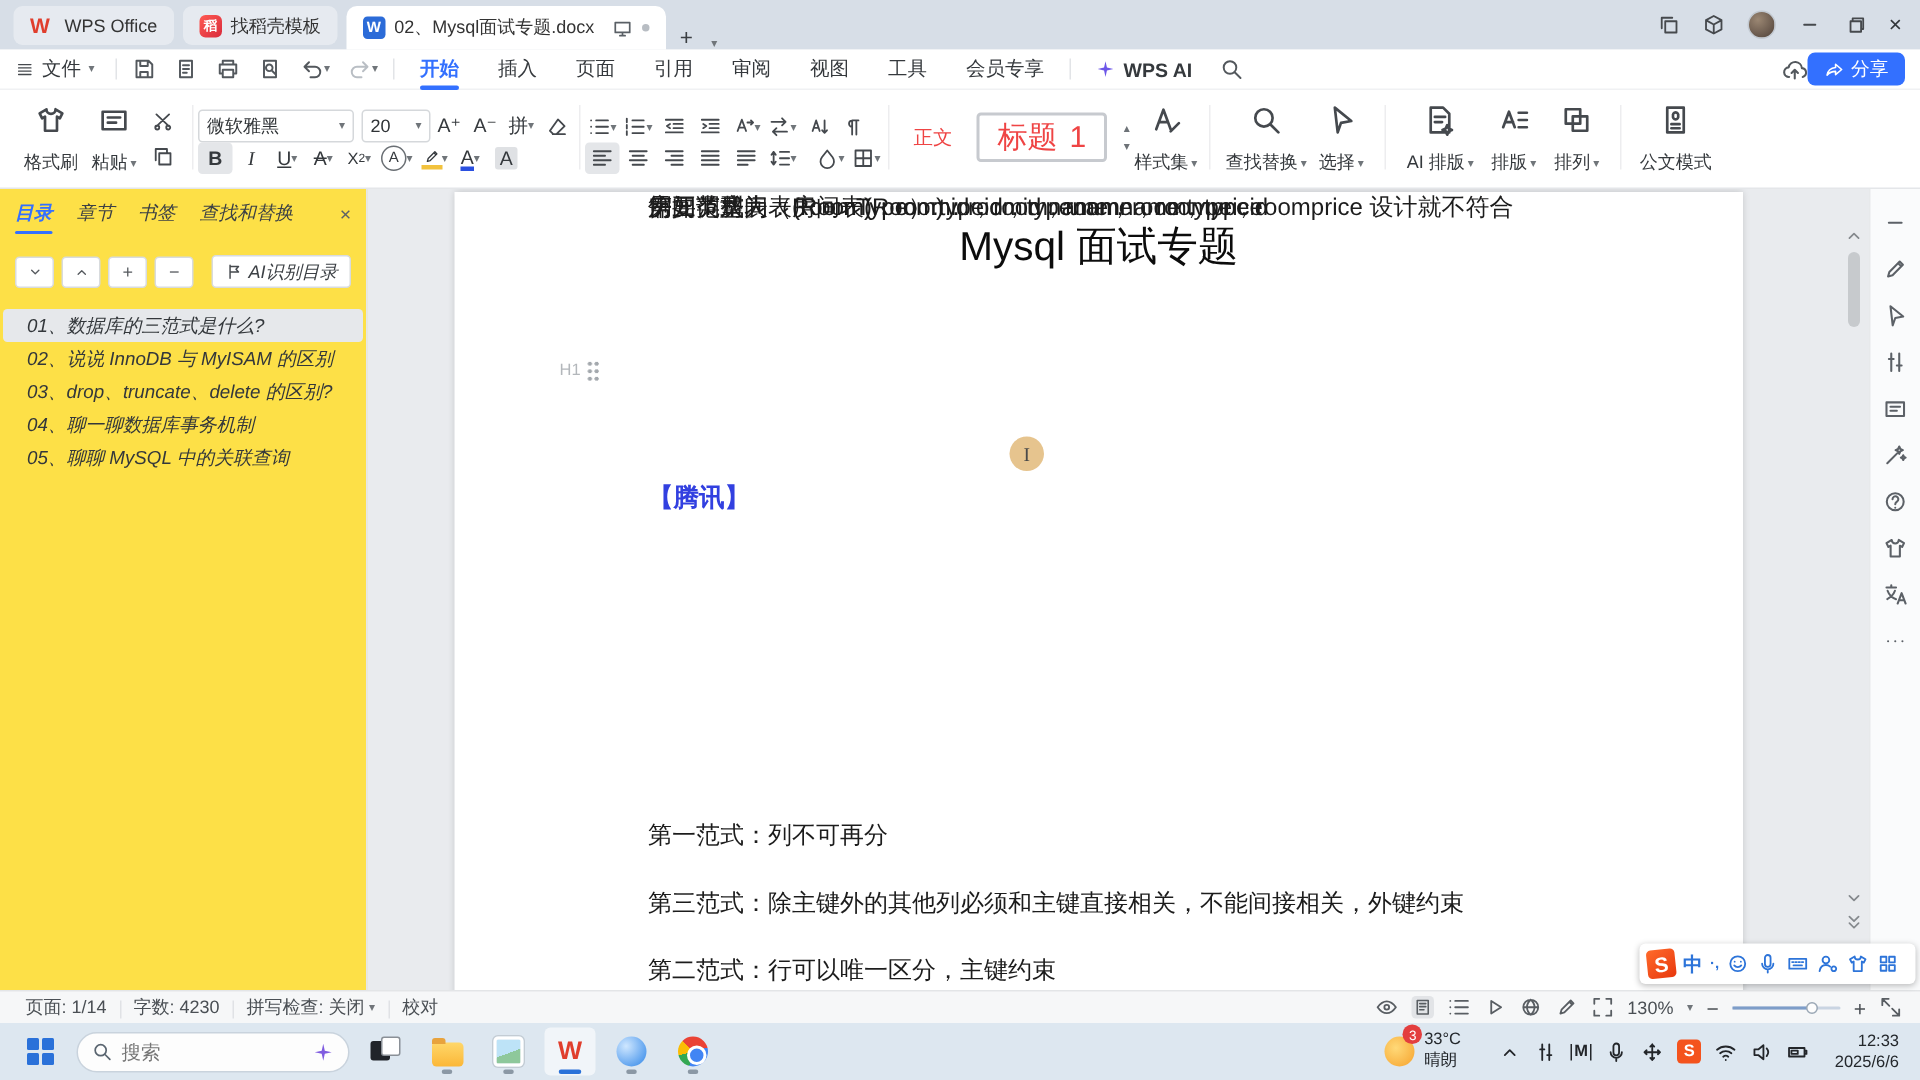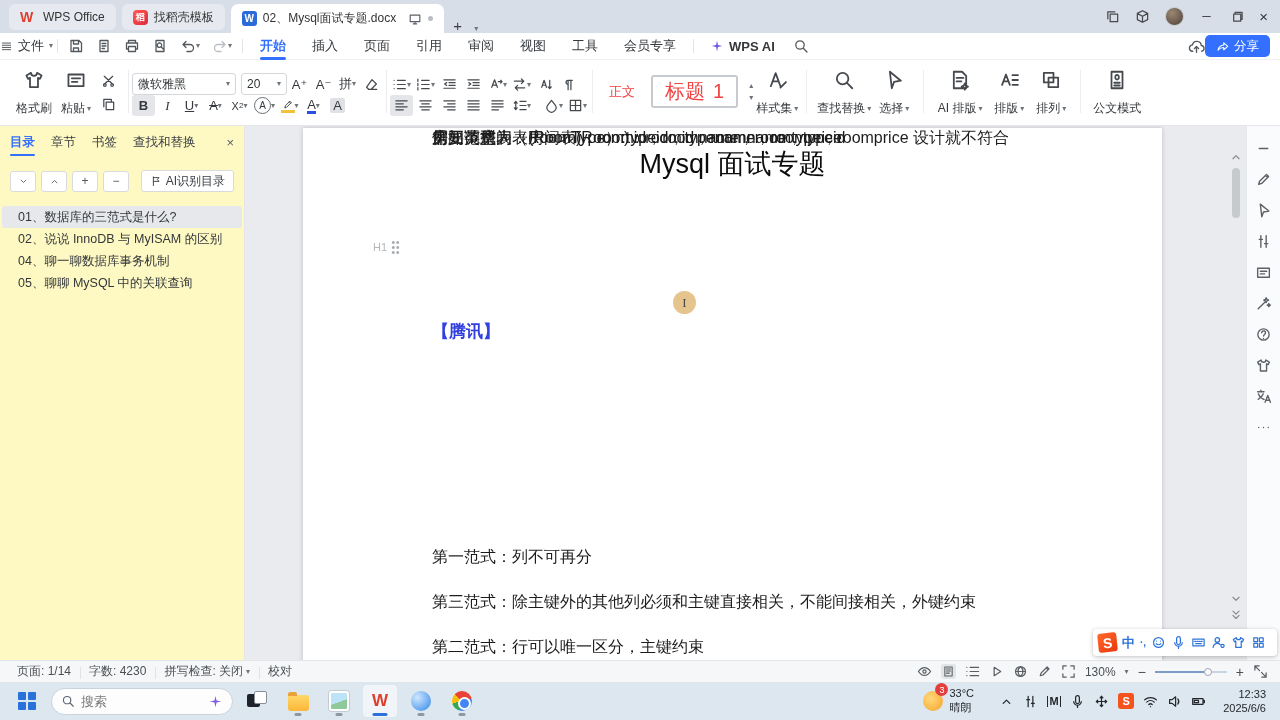--- a/index.html
+++ b/index.html
@@ -16,21 +16,21 @@
   .docericon{width:15px;height:15px;border-radius:4px;background:linear-gradient(135deg,#ff5a52,#d92b3c);color:#fff;font-size:9px;font-weight:bold;display:flex;align-items:center;justify-content:center;}
   .wordicon{width:15px;height:15px;border-radius:3px;background:#2b6bd8;color:#fff;font-size:10px;font-weight:bold;display:flex;align-items:center;justify-content:center;}
   .tabdot{width:5px;height:5px;border-radius:50%;background:#b8bdc3;}
   .tb-ic{color:#5a6066;width:14px;height:14px;margin-left:6px;}
   .tbar-right{margin-left:auto;display:flex;align-items:center;gap:15px;height:33px;padding-right:6px;}
   .tbar-right .wic{width:15px;height:15px;color:#46494d;}
   .avatar{width:19px;height:19px;border-radius:50%;background:radial-gradient(circle at 35% 30%,#9b8773,#4e4038);border:1px solid #c2c9d1;}
   .wclose{font-size:15px;color:#33373b;line-height:1;}
   
   .menubar{position:absolute;left:0;top:33px;width:1280px;height:27px;background:#fff;display:flex;align-items:center;font-size:13px;color:#35393d;border-bottom:1px solid #f0f1f3;}
-  .filebtn{display:flex;align-items:center;gap:5px;padding:0 0;}
+  .filebtn{display:flex;align-items:center;gap:5px;padding:0 10px;}
   .vdiv{width:1px;height:14px;background:#e2e4e7;margin:0 4px;}
   .qbtn{display:flex;align-items:center;padding:0 6px;color:#53585d;}
   .qbtn.dis{color:#b9bec4;}
   .mtab{padding:0 13px;height:27px;line-height:26px;position:relative;}
   .mtab.active{color:#3370ff;font-weight:bold;}
   .mtab.active::after{content:'';position:absolute;left:50%;transform:translateX(-50%);bottom:0;width:26px;height:3px;border-radius:2px;background:#3370ff;}
   .aitab{display:flex;align-items:center;gap:5px;padding:0 12px;font-weight:bold;}
   .menubar-right{margin-left:auto;display:flex;align-items:center;padding-right:10px;}
   .sharebtn{display:flex;align-items:center;gap:5px;height:22px;padding:0 11px;border-radius:5px;background:#3370ff;color:#fff;font-size:12.5px;}
   
@@ -54,21 +54,21 @@
   .fcol{border-bottom:3px solid #2b50e0;line-height:13px;}
   .hpen{border-bottom:3px solid #f2c23d;line-height:13px;}
   .ashade{background:#dfe1e4;padding:0 3px;border-radius:2px;}
   .supt{font-size:11px;}.supt sup{font-size:8px;}
   .circA{width:17px;height:17px;border:1px solid #6a6f74;border-radius:50%;display:inline-flex;align-items:center;justify-content:center;font-size:10px;}
   .stylecell{display:flex;flex-direction:column;align-items:center;justify-content:center;padding:0 8px;font-size:13px;color:#ef4444;}
   .stylebox{border:2px solid #c7cacf;border-radius:3px;padding:1px 12px;font-size:20px;font-family:"Liberation Serif","DejaVu Serif",serif;display:flex;align-items:baseline;gap:8px;background:#fff;}
   .gallarrows{display:flex;flex-direction:column;justify-content:center;gap:3px;padding:0 3px;color:#6d7277;font-size:8px;}
   
   .main{position:absolute;left:0;top:126px;width:1280px;height:534px;display:flex;}
-  .sidebar{width:245px;background:#fef9c3;border-right:1px solid #e4e6e9;position:relative;font-size:12.5px;}
+  .sidebar{width:245px;background:#fde047;border-right:1px solid #e4e6e9;position:relative;font-size:12.5px;font-style:italic;}
   .sdtabs{display:flex;align-items:center;height:32px;padding:0 10px;gap:16px;color:#3c4045;}
   .sdtab{position:relative;height:32px;line-height:32px;}
   .sdtab.active{color:#3370ff;font-weight:bold;}
   .sdtab.active::after{content:'';position:absolute;left:0;bottom:2px;width:100%;height:2.5px;background:#3370ff;border-radius:2px;}
   .sdclose{margin-left:auto;color:#5c6166;font-size:13px;}
   .sdtools{display:flex;align-items:center;gap:5px;padding:12px 10px 8px;}
   .mini{width:26px;height:21px;border:1px solid #d8dbde;border-radius:3px;background:#fff;display:inline-flex;align-items:center;justify-content:center;color:#55595e;font-size:12px;}
   .aibtn{margin-left:auto;display:flex;align-items:center;gap:4px;border:1px solid #d8dbde;border-radius:3px;background:#fff;height:22px;padding:0 8px;font-size:12px;color:#3c4045;}
   .toclist{padding-top:6px;}
   .tocitem{height:22px;line-height:22px;padding-left:16px;margin:0 2px;border-radius:3px;color:#33373b;white-space:nowrap;overflow:hidden;font-size:12.5px;}
@@ -638,20 +638,21 @@
             <svg viewBox="0 0 16 16" fill="none" stroke="currentColor" stroke-width="1.3" stroke-linecap="round" stroke-linejoin="round">
               <path d="M4.5 14V2.5 M4.5 3.5h7.5L9.8 6l2.2 2.5H4.5"></path>
             </svg>
           </span>
         <span>AI识别目录</span>
       </div>
     </div>
     <div class="toclist">
       <div class="tocitem sel">01、数据库的三范式是什么?</div>
       <div class="tocitem">02、说说 InnoDB 与 MyISAM 的区别</div>
+      <div class="tocitem">03、drop、truncate、delete 的区别?</div>
       <div class="tocitem">04、聊一聊数据库事务机制</div>
       <div class="tocitem">05、聊聊 MySQL 中的关联查询</div>
     </div>
   </div>
 
   <div class="docwrap">
     <div class="page">
       <div class="doctitle">Mysql 面试专题</div>
       <div class="hrow">
         <span class="hmark">H1</span>

